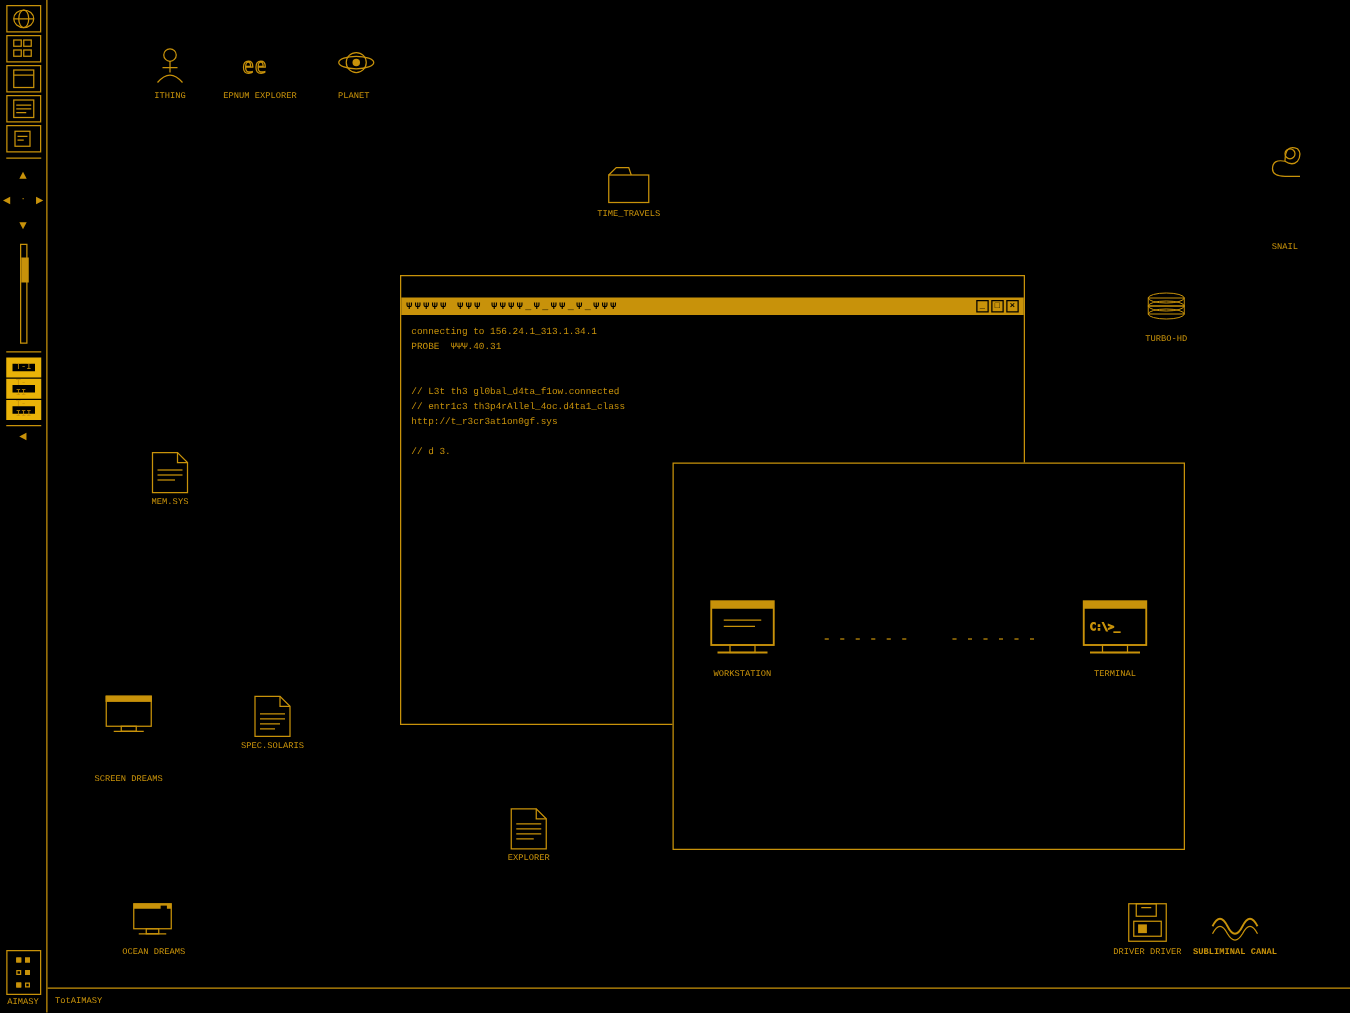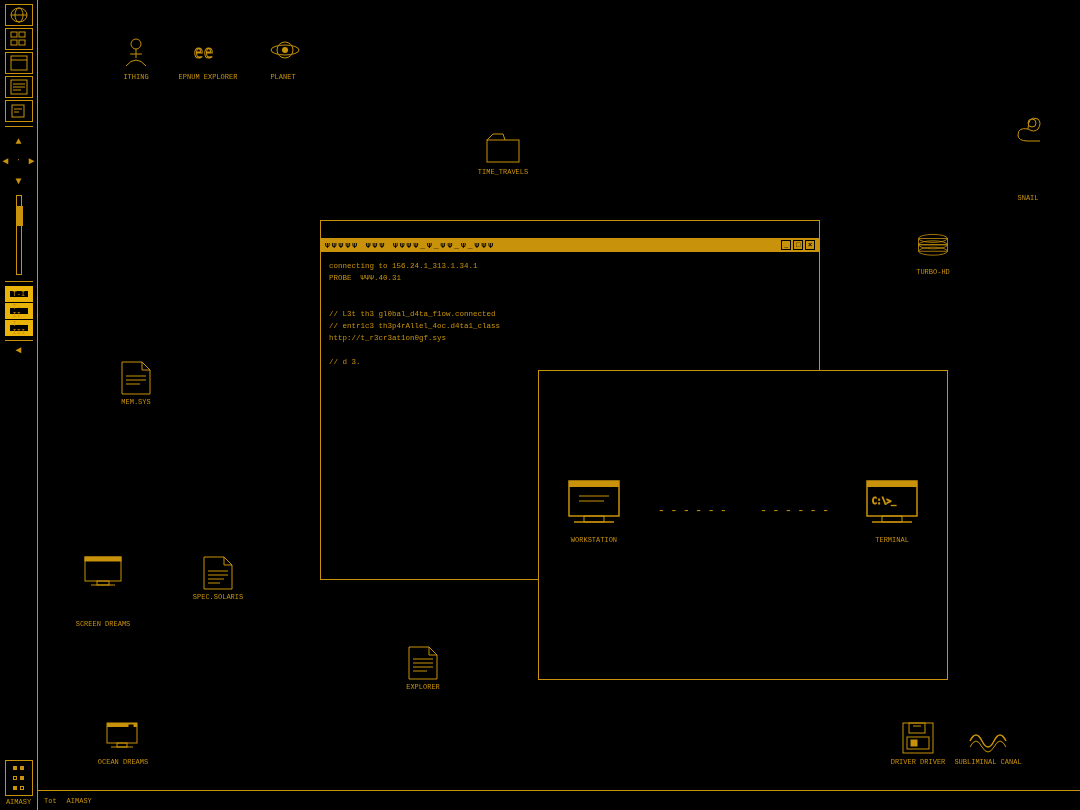--- a/index.html
+++ b/index.html
@@ -258,21 +258,20 @@
       bottom: 0;
       left: 38px;
       width: 1042px;
       height: 20px;
       border-top: 1px solid #c8920a;
       display: flex;
       align-items: center;
       padding: 0 6px;
       font-size: 7px;
       color: #c8920a;
-      gap: 10px;
     }
   </style>
 </head>
 <body>
 
 <div id="taskbar">
 
   <div class="tb-icon">
     <svg width="20" height="18" viewBox="0 0 20 18">
       <ellipse cx="10" cy="9" rx="8" ry="7" stroke="#c8920a" stroke-width="1"></ellipse>
@@ -502,21 +501,21 @@
         <rect x="2" y="2" width="30" height="30" stroke="#c8920a" stroke-width="1"></rect>
         <rect x="8" y="2" width="16" height="10" stroke="#c8920a" stroke-width="1"></rect>
         <rect x="6" y="16" width="22" height="12" stroke="#c8920a" stroke-width="1"></rect>
         <rect x="10" y="19" width="6" height="6" fill="#c8920a"></rect>
         <line x1="12" y1="5" x2="20" y2="5" stroke="#c8920a" stroke-width="1"></line>
       </svg>
     </div>
     <span class="icon-label">DRIVER DRIVER</span>
   </div>
 
-  <div class="desktop-icon" style="left:915px; top:720px;">
+  <div class="desktop-icon" style="left:915px; top:720px;font-weight:bold;">
     <div class="icon-graphic">
       <svg width="40" height="34" viewBox="0 0 40 34">
         <path d="M2 20 Q8 8 14 20 Q20 32 26 20 Q32 8 38 20" stroke="#c8920a" stroke-width="1.5" fill="none"></path>
         <path d="M2 26 Q8 14 14 26 Q20 36 26 26 Q32 14 38 26" stroke="#c8920a" stroke-width="1" fill="none"></path>
       </svg>
     </div>
     <span class="icon-label">SUBLIMINAL CANAL</span>
   </div>
 
   <div class="window" id="text-window">

